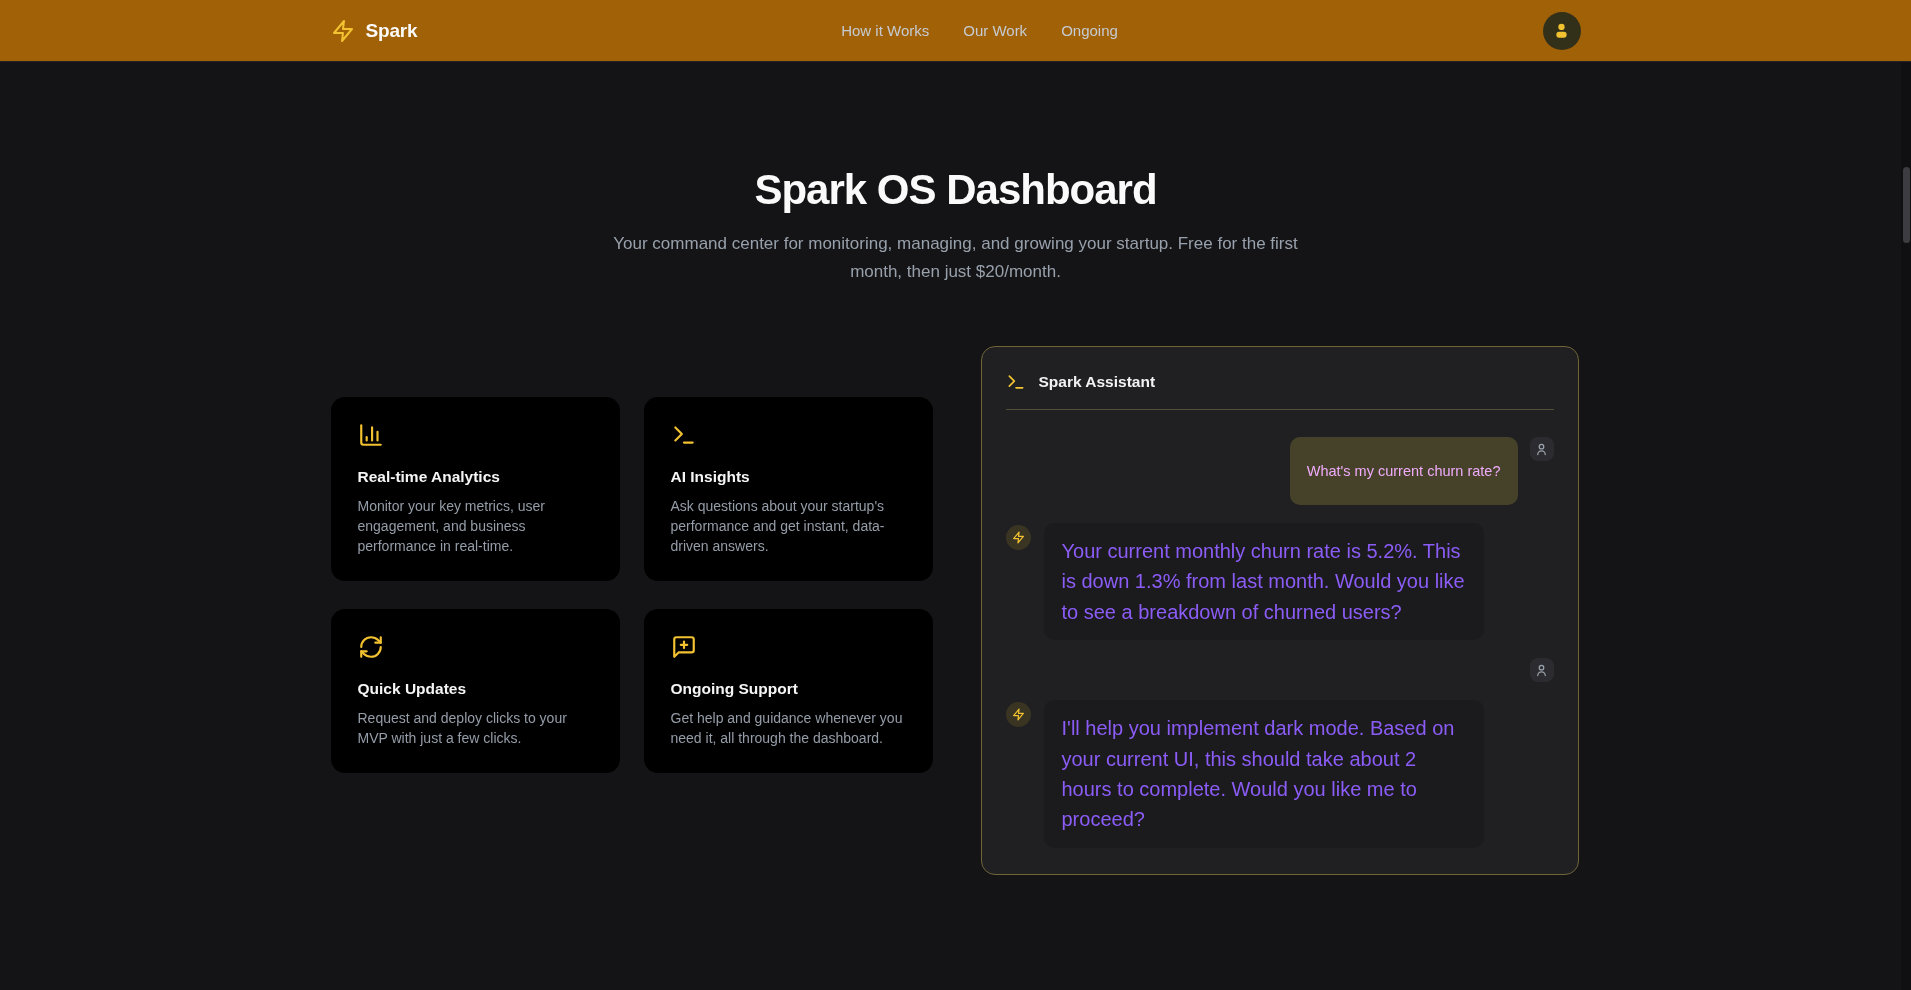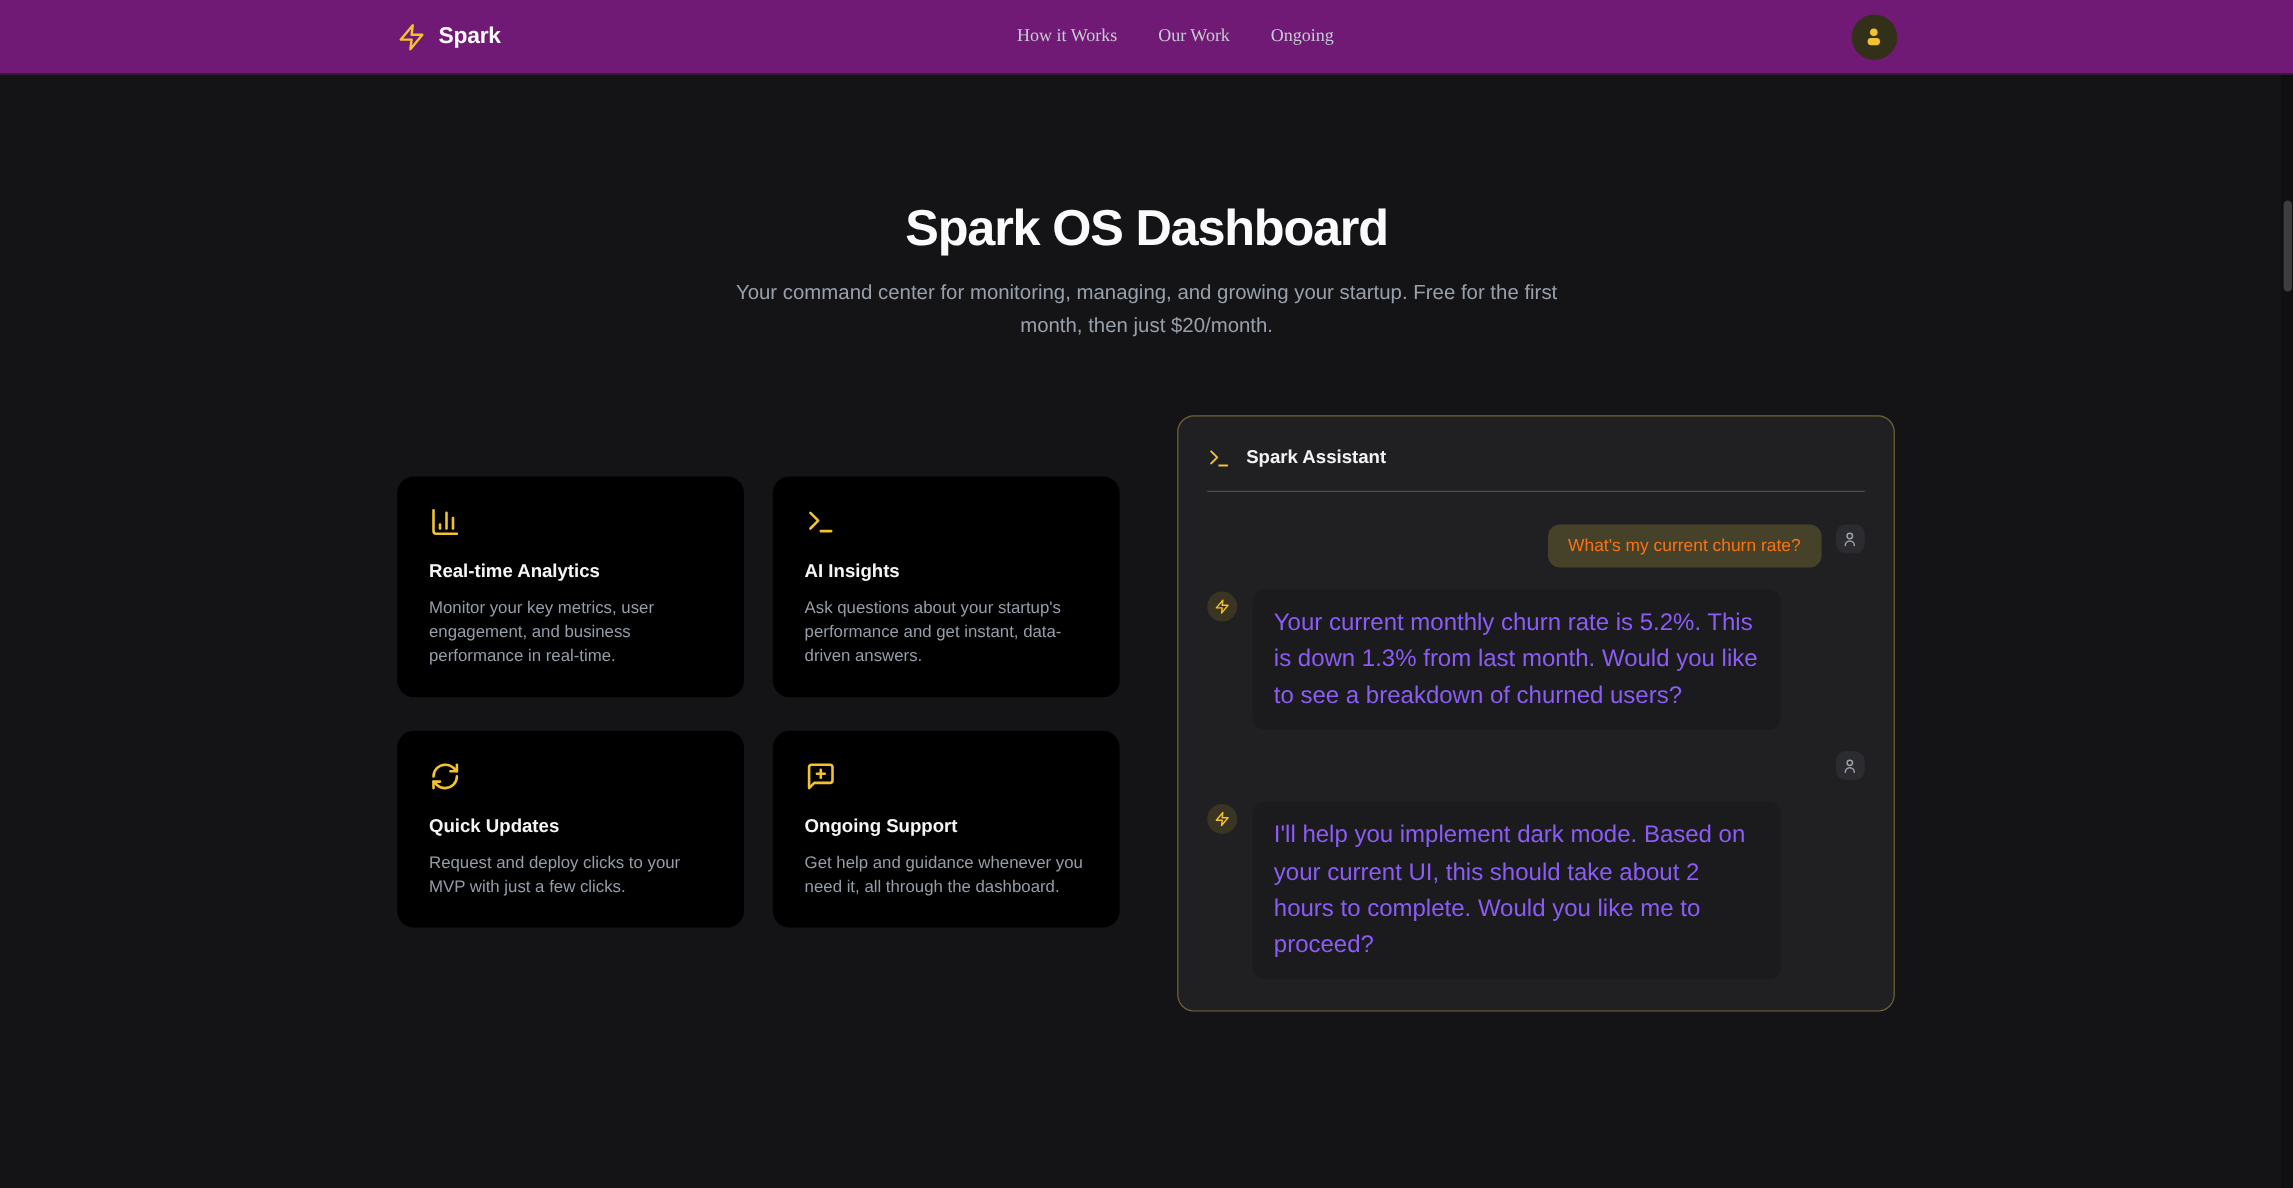--- a/index.html
+++ b/index.html
@@ -6,34 +6,34 @@
   body{
     width:1911px;height:990px;overflow:hidden;
     background:#141416;
     font-family:"Liberation Sans","DejaVu Sans",sans-serif;
     -webkit-font-smoothing:antialiased;
   }
   .page{position:relative;width:1911px;height:990px;}
 
   
   header{
-    height:61px;background:#701a75;border-bottom:1px solid #232327;
+    height:61px;background:#a16207;border-bottom:1px solid #232327;
     position:relative;z-index:2;
   }
   .header-inner{
     width:1250px;height:100%;margin:0 auto;position:relative;
     display:flex;align-items:center;justify-content:space-between;
   }
   .logo{display:flex;align-items:center;gap:11px;cursor:pointer;}
   .logo svg{width:24px;height:24px;display:block;}
   .logo-text{font-size:19px;font-weight:bold;color:#fafafa;letter-spacing:-0.2px;}
   nav{
     position:absolute;left:50%;top:0;height:100%;
     transform:translateX(calc(-50% + 24px));
-    display:flex;align-items:center;gap:34px;font-family:Liberation Serif, serif;
+    display:flex;align-items:center;gap:34px;
   }
   nav a{font-size:15px;color:#c6cbd3;text-decoration:none;cursor:pointer;}
   .avatar-btn{
     width:38px;height:38px;border-radius:50%;border:none;cursor:pointer;
     background:#33301a;display:flex;align-items:center;justify-content:center;
     padding:0;
   }
   .avatar-btn svg{width:19px;height:19px;}
 
   
@@ -72,22 +72,22 @@
   .panel-header{display:flex;align-items:center;gap:13px;text-align:center;}
   .panel-header svg{width:20px;height:20px;}
   .panel-title{font-size:15.5px;font-weight:bold;color:#f2f2f3;}
   .divider{border:none;border-top:1px solid #55503a;margin:17px 0 0;}
   .messages{margin-top:27px;display:flex;flex-direction:column;gap:18px;}
   .msg-row{display:flex;align-items:flex-start;}
   .msg-row.user{justify-content:flex-end;gap:12px;}
   .msg-row.assistant{gap:13px;}
   .bubble{border-radius:10px;box-sizing:border-box;}
   .bubble.user{
-    background:#464229;color:#f97316;font-size:14.5px;line-height:1.38;
-    padding:8px 17px;
+    background:#464229;color:#f0abfc;font-size:14.5px;line-height:1.38;
+    padding:24px 17px;
     text-align:right;
   }
   .bubble.assistant{
     background:#1b1b1e;color:#8b5cf6;font-size:20px;line-height:1.52;
     padding:13px 18px;max-width:440px;
   }
   .chat-user-icon{
     width:24px;height:24px;border-radius:8px;background:#2c2c30;flex-shrink:0;
     display:flex;align-items:center;justify-content:center;
   }

